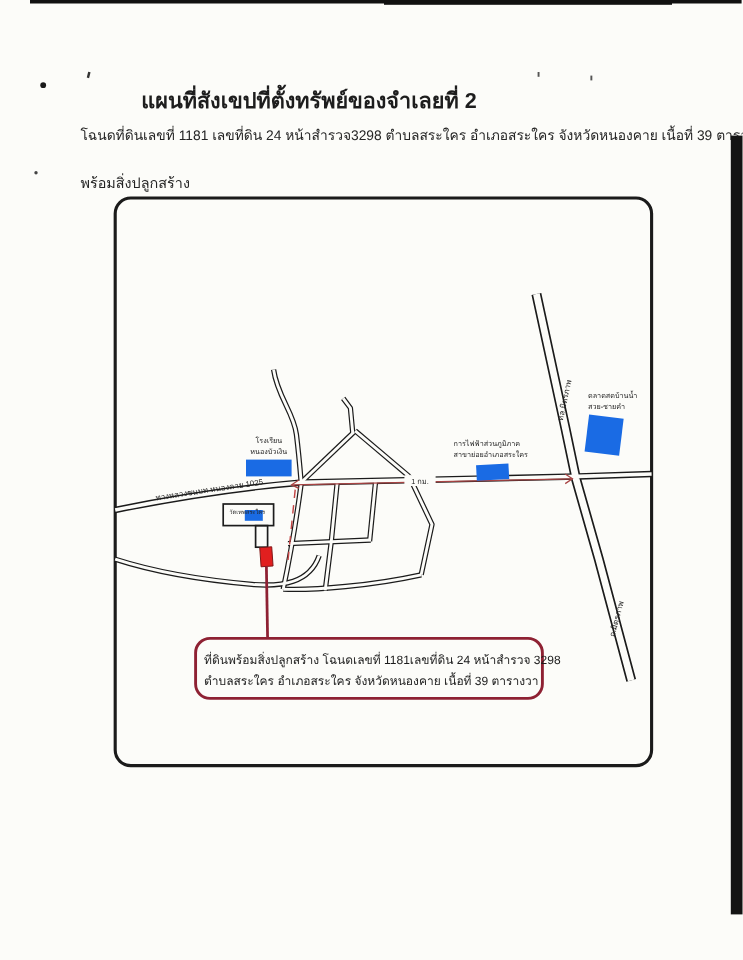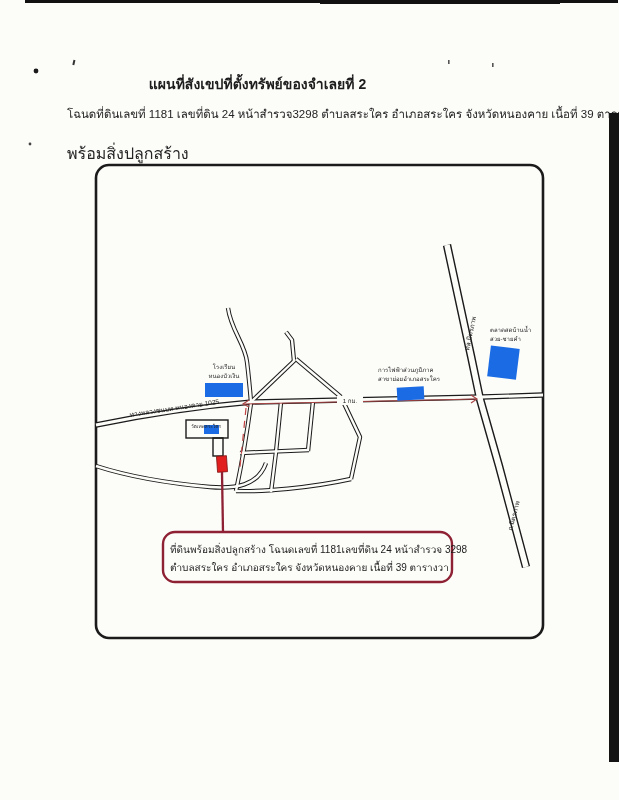--- a/index.html
+++ b/index.html
@@ -1,23 +1,23 @@
 <!DOCTYPE html>
 <html><head>
 <meta charset="utf-8">
 <style>
   html,body{margin:0;padding:0;}
   body{width:619px;height:800px;background:#fcfcf9;overflow:hidden;position:relative;
        font-family:"Liberation Sans","DejaVu Sans",sans-serif;}
   .page{position:absolute;left:0;top:0;width:619px;height:800px;background:#fcfcf9;}
   .doc-title{position:absolute;left:60px;top:75px;width:395px;text-align:center;
-    font-size:14px;font-weight:bold;color:#1d1d1d;line-height:18px;}
+    font-size:18px;font-weight:bold;color:#1d1d1d;line-height:18px;}
   .desc1{position:absolute;left:67px;top:106px;width:545px;font-size:11.5px;color:#242424;
     white-space:nowrap;line-height:17px;}
-  .desc2{position:absolute;left:67px;top:145px;font-size:16px;color:#242424;line-height:17px;}
+  .desc2{position:absolute;left:67px;top:145px;font-size:12px;color:#242424;line-height:17px;}
   svg{position:absolute;left:0;top:0;}
   .cas{stroke:#1b1b1b;fill:none;stroke-linejoin:round;stroke-linecap:butt;}
   .fil{stroke:#fcfcf9;fill:none;stroke-linejoin:round;stroke-linecap:butt;}
   .w-s{stroke-width:4.4}.w-m{stroke-width:5.4}.w-h{stroke-width:8.4}
   .f-s{stroke-width:2.4}.f-m{stroke-width:3.0}.f-h{stroke-width:5.6}
   .plot{stroke:#1c1c1c;stroke-width:1.4;fill:none;}
   text{font-family:"Liberation Sans","DejaVu Sans",sans-serif;fill:#232323;}
   .lbl-s{font-size:6px;}
   .lbl-xs{font-size:4.8px;}
   .lbl-road{font-size:6.6px;}

